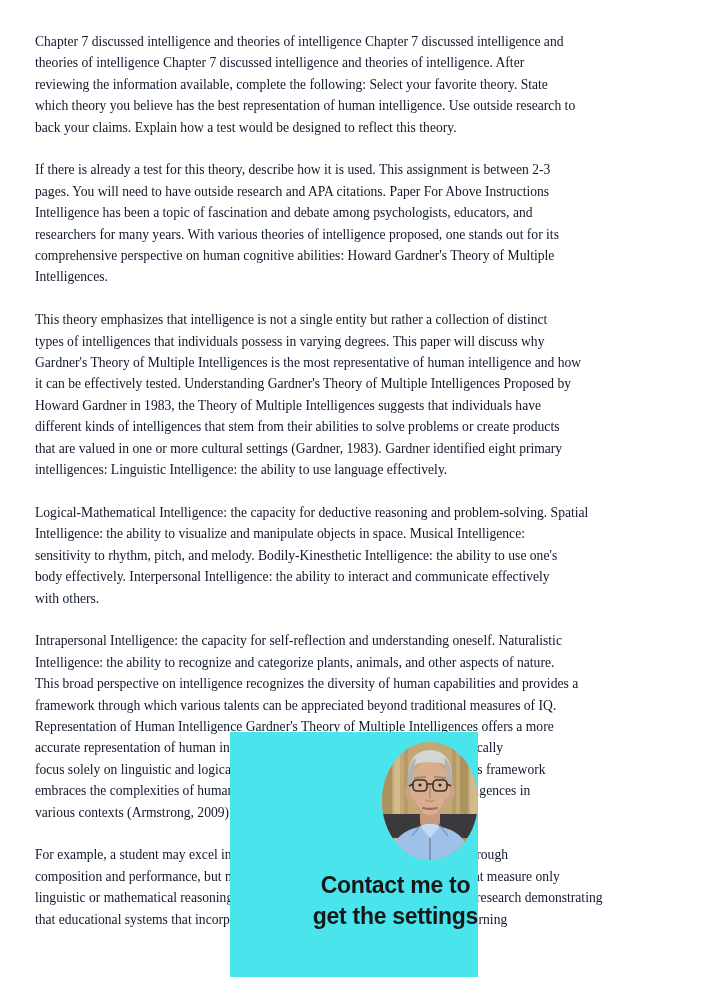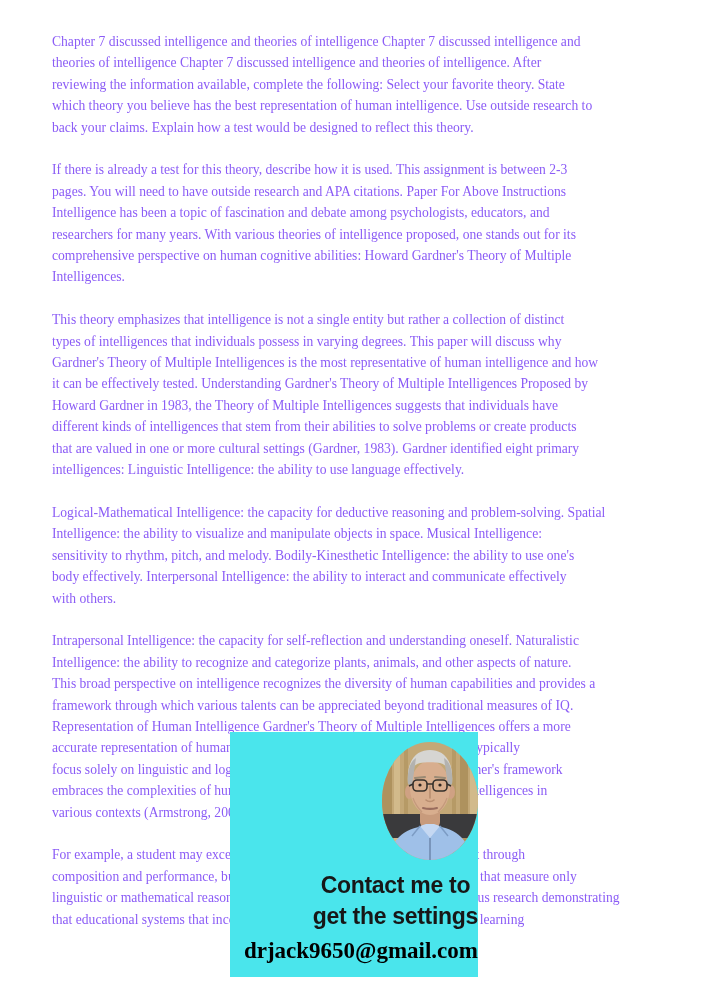--- a/index.html
+++ b/index.html
@@ -14,24 +14,24 @@
     overflow: hidden;
     font-family: "Liberation Serif", serif;
   }
   .page {
     position: absolute;
     inset: 0;
     background: #ffffff;
   }
   .doc {
     position: absolute;
-    left: 52px;
+    left: 35px;
     top: 31px;
     width: 616px;
-    color: #8b5cf6;
+    color: #0f172a;
   }
   .doc p {
     margin: 0 0 21.4px 0;
     font-size: 13.6px;
     line-height: 21.4px;
     white-space: pre;
     font-family: "Liberation Serif", serif;
   }
   .ad {
     position: absolute;
@@ -164,16 +164,15 @@
           <path d="M41,66 C45,67 51,67 55,66" stroke="#9a6c5d" stroke-width="2" fill="none" stroke-linecap="round"></path>
 
           <path d="M31,56 C33,62 36,66 40,70 M65,56 C63,62 60,66 56,70" stroke="#c49a7c" stroke-width="1.2" fill="none"></path>
         </g>
       </svg>
     </div>
     <div class="headline">
       <span>Contact me to</span><br>
       <span>get the settings</span>
     </div>
-    <div class="email">drjack9650@gmail.com</div>
   </div>
 
 </div>
 
 </body></html>

